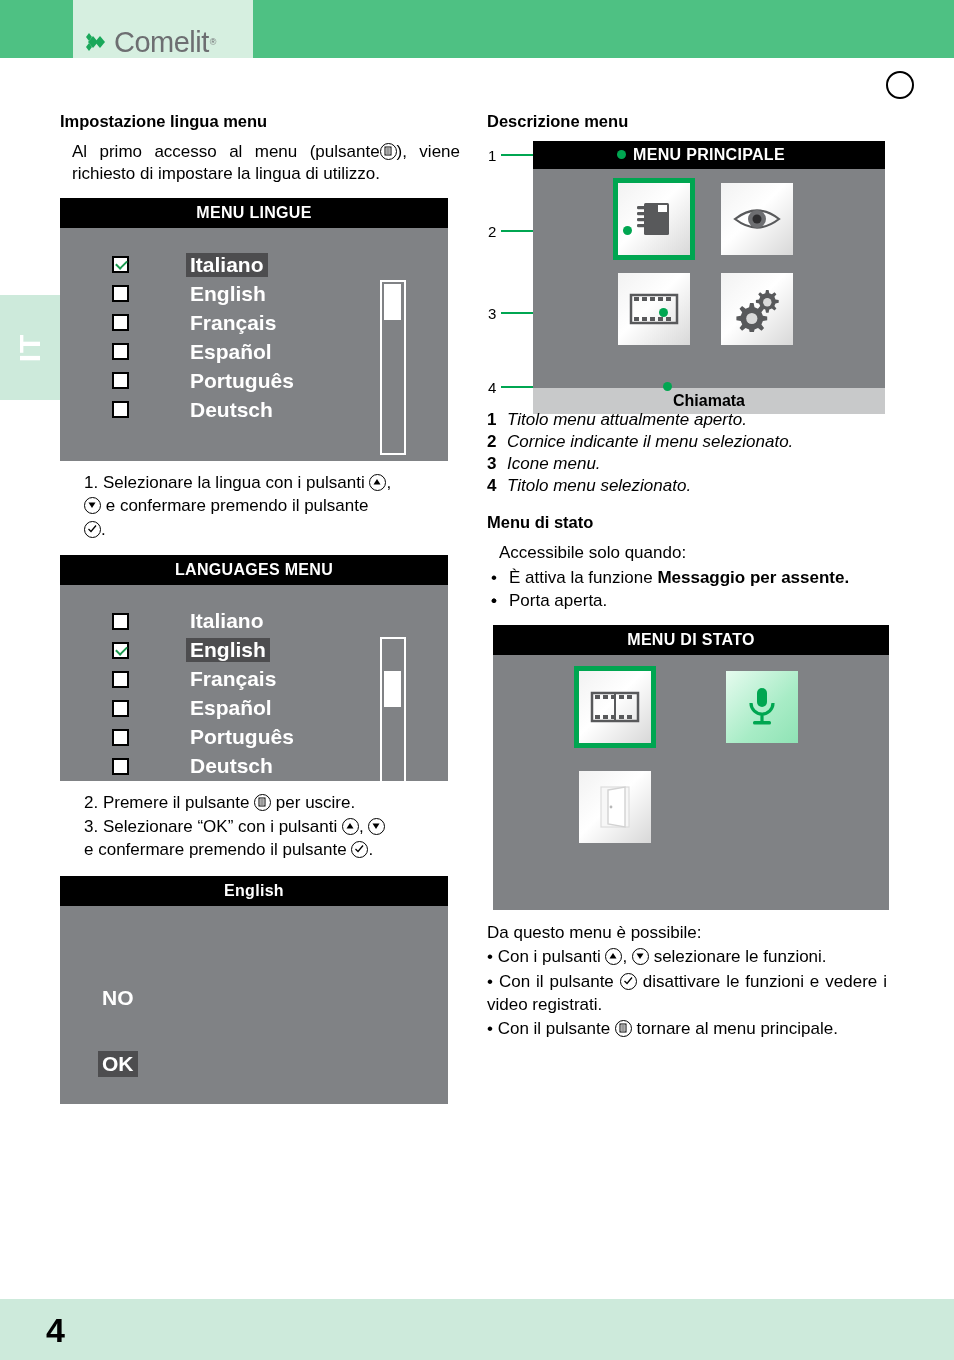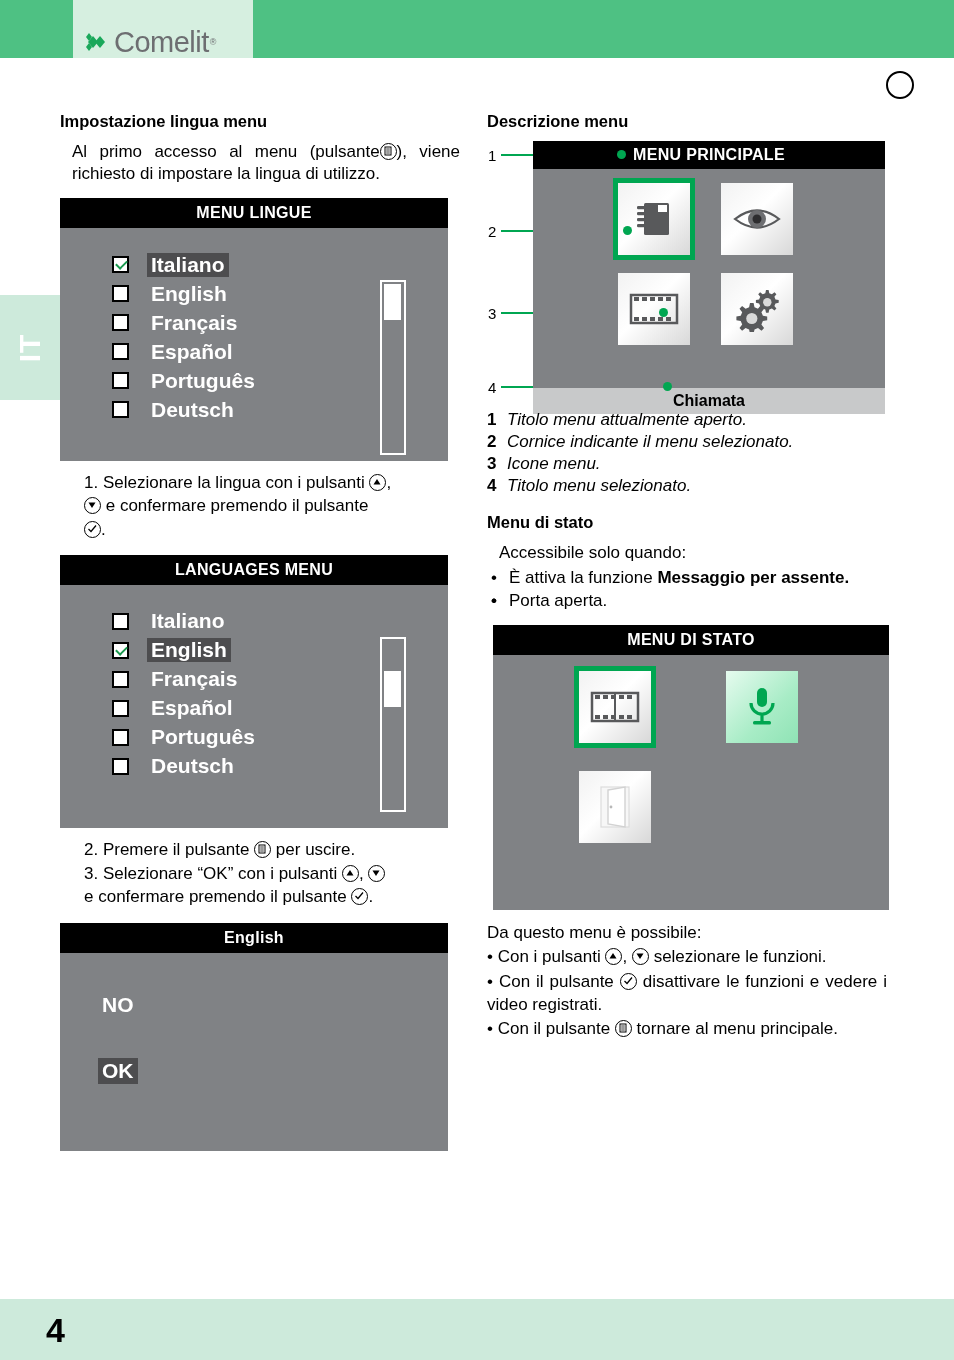--- a/index.html
+++ b/index.html
@@ -205,20 +205,21 @@
 
   
   .lang-list {
     padding: 22px 0 0 52px;
   }
   .lang-row {
     display: flex;
     align-items: center;
     height: 29px;
     margin-bottom: 0px;
+    gap: 39px;
   }
   .chk {
     width: 17px; height: 17px;
     border: 2.5px solid #000;
     background: #ffffff;
     box-sizing: border-box;
     margin-right: 18px;
     position: relative;
     flex: none;
   }
@@ -251,21 +252,21 @@
   }
   .scroll-thumb {
     position: absolute;
     left: 2px;
     width: 17px; height: 36px;
     background: #ffffff;
   }
 
   
   .okno {
-    padding: 39px 0 0 38px;
+    padding: 79px 0 0 38px;
   }
   .okno div {
     font-size: 21px;
     font-weight: 700;
     color: #ffffff;
     line-height: 26px;
     display: inline-block;
     padding: 0 4px;
   }
   .okno .sel { background: #4d4d4f; margin-top: 40px; }
@@ -402,21 +403,21 @@
             <polygon points="7,10 3.5,4.5 10.5,4.5" fill="#000"></polygon>
           </svg></span>
       <span>e confermare premendo il pulsante</span>
       <br>
       <span class="inline-icon"><svg width="14" height="14" viewBox="0 0 14 14">
             <polyline points="3.5,7 6,9.5 11,3.5" fill="none" stroke="#000" stroke-width="1.3"></polyline>
           </svg></span><span>.</span>
     </li>
   </ol>
 
-  <div class="screen" style="width:388px;height:273px;margin-top:14px;">
+  <div class="screen" style="width:388px;height:226px;margin-top:14px;">
     <div class="screen-title">LANGUAGES MENU</div>
     <div class="screen-body" style="height:233px;">
       <div class="lang-list">
         <div class="lang-row">
           <span class="chk"></span>
           <span class="lang-name">Italiano</span>
         </div>
         <div class="lang-row">
           <span class="chk checked"></span>
           <span class="lang-name sel">English</span>

